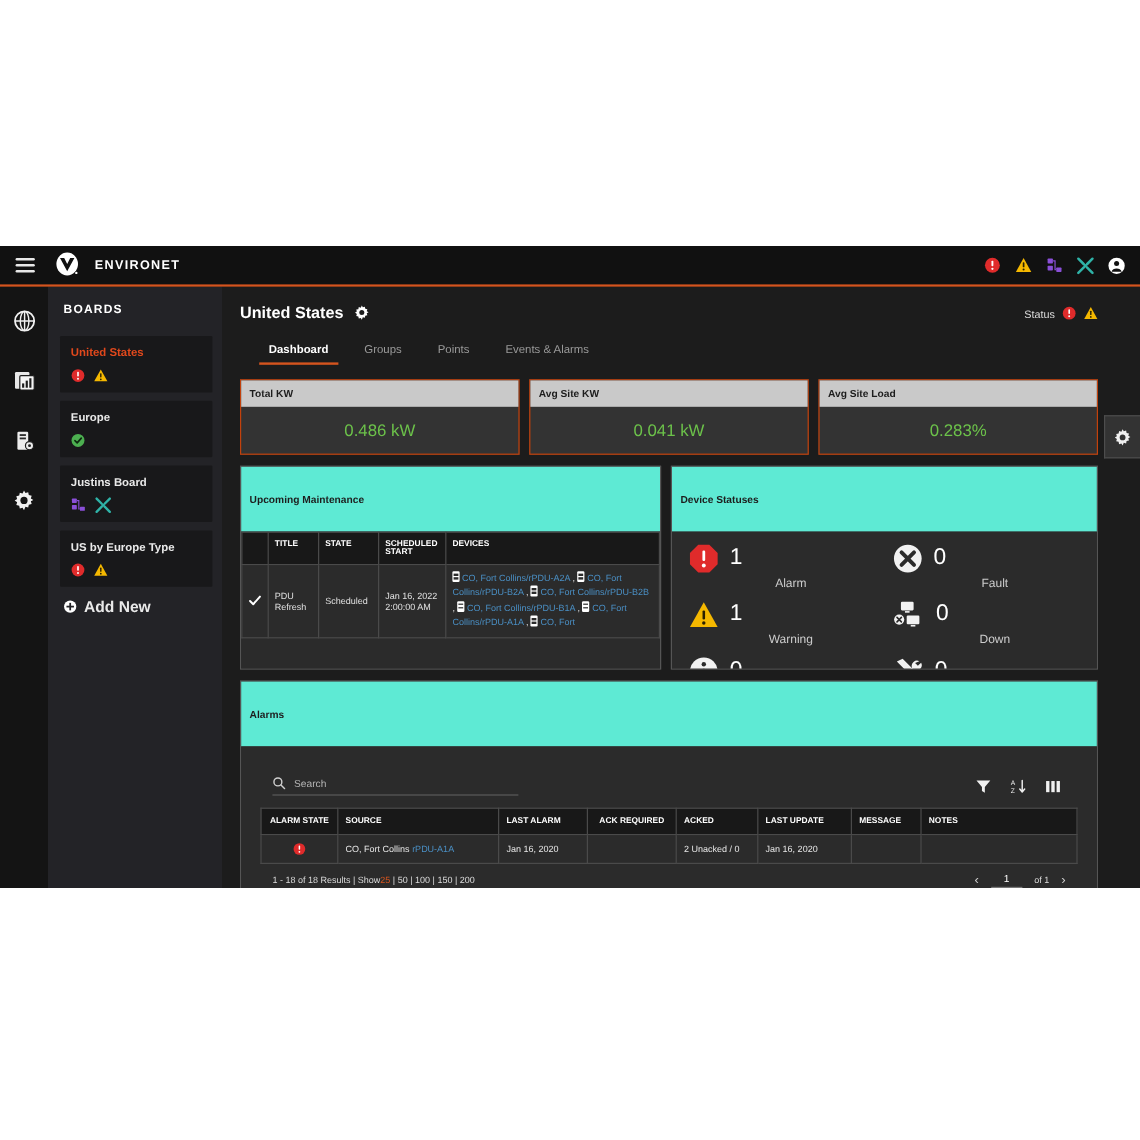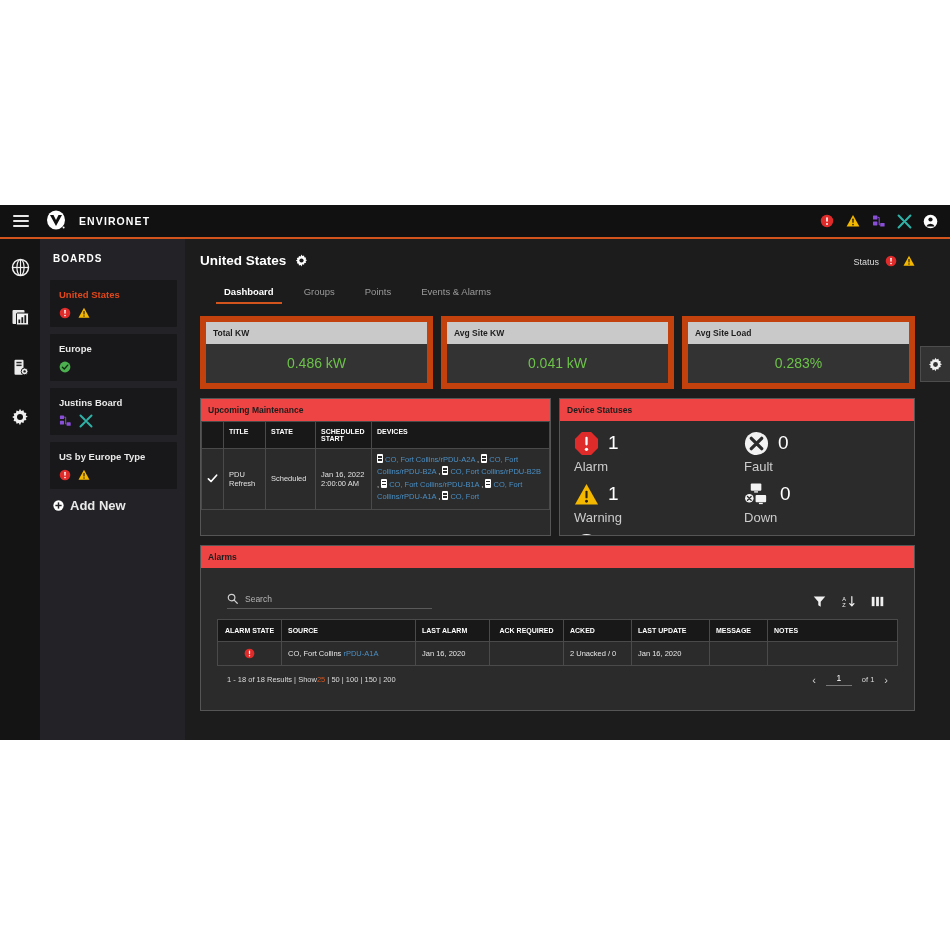--- a/index.html
+++ b/index.html
@@ -118,39 +118,39 @@
   }
   .tab.active { color: #ffffff; font-weight: bold; }
   .tab.active::after {
     content: ""; position: absolute; left: -8px; right: -8px; bottom: 0;
     height: 2px; background: #d4541e;
   }
 
   
   .kpi-row { display: flex; gap: 8px; margin-top: 12px; }
   .kpi {
-    flex: 1; border: 6px solid #c2410c; background: #333333;
+    flex: 1; border: 1px solid #c2410c; background: #333333;
   }
   .kpi-head {
     background: #c9c9c9; color: #1d1d1d;
     font-size: 8.5px; font-weight: bold;
     padding: 6px 7px;
   }
   .kpi-value {
     color: #6cc24a; font-size: 14px;
     text-align: center; padding: 11px 0 12px 0;
   }
 
   
   .panel-row { display: flex; gap: 8px; margin-top: 9px; }
   .panel { border: 1px solid #555; background: #2b2b2b; }
   .panel-head {
-    background: #ef4444; color: #1d1d1d;
+    background: #5eead4; color: #1d1d1d;
     font-size: 8.5px; font-weight: bold;
-    padding: 6px 7px;
+    padding: 22px 7px;
   }
   .panel-body { background: #2b2b2b; overflow: hidden; position: relative; }
 
   
   .maint { width: 355px; }
   .maint .panel-body { height: 114px; }
   table.mt { width: 100%; border-collapse: collapse; table-layout: fixed; }
   table.mt th {
     background: #181818; color: #ffffff;
     font-size: 7px; font-weight: bold; text-align: left;
@@ -180,21 +180,21 @@
   .dev-ico::before { top: 2px; }
   .dev-ico::after  { top: 5px; }
 
   
   .devst { width: 360px; }
   .devst .panel-body { height: 114px; padding: 8px 0 0 14px; }
   .st-grid { display: grid; grid-template-columns: 1fr 1fr; row-gap: 6px; }
   .st-cell { }
   .st-top { display: flex; align-items: center; gap: 9px; height: 28px; }
   .st-num { color: #ffffff; font-size: 19px; font-weight: normal; }
-  .st-lbl { color: #cccccc; font-size: 13px; margin-top: 2px; }
+  .st-lbl { color: #cccccc; font-size: 10px; margin-top: 2px; text-align: center; }
 
   
   .alarms { margin-top: 9px; border: 1px solid #555; background: #2b2b2b; }
   .alarms .panel-body { padding: 16px; }
   .al-toolbar {
     display: flex; align-items: center;
     padding: 9px 10px 4px 10px;
   }
   .al-search { display: flex; align-items: center; gap: 7px; width: 205px;
                border-bottom: 1px solid #5a5a5a; padding-bottom: 4px; }

